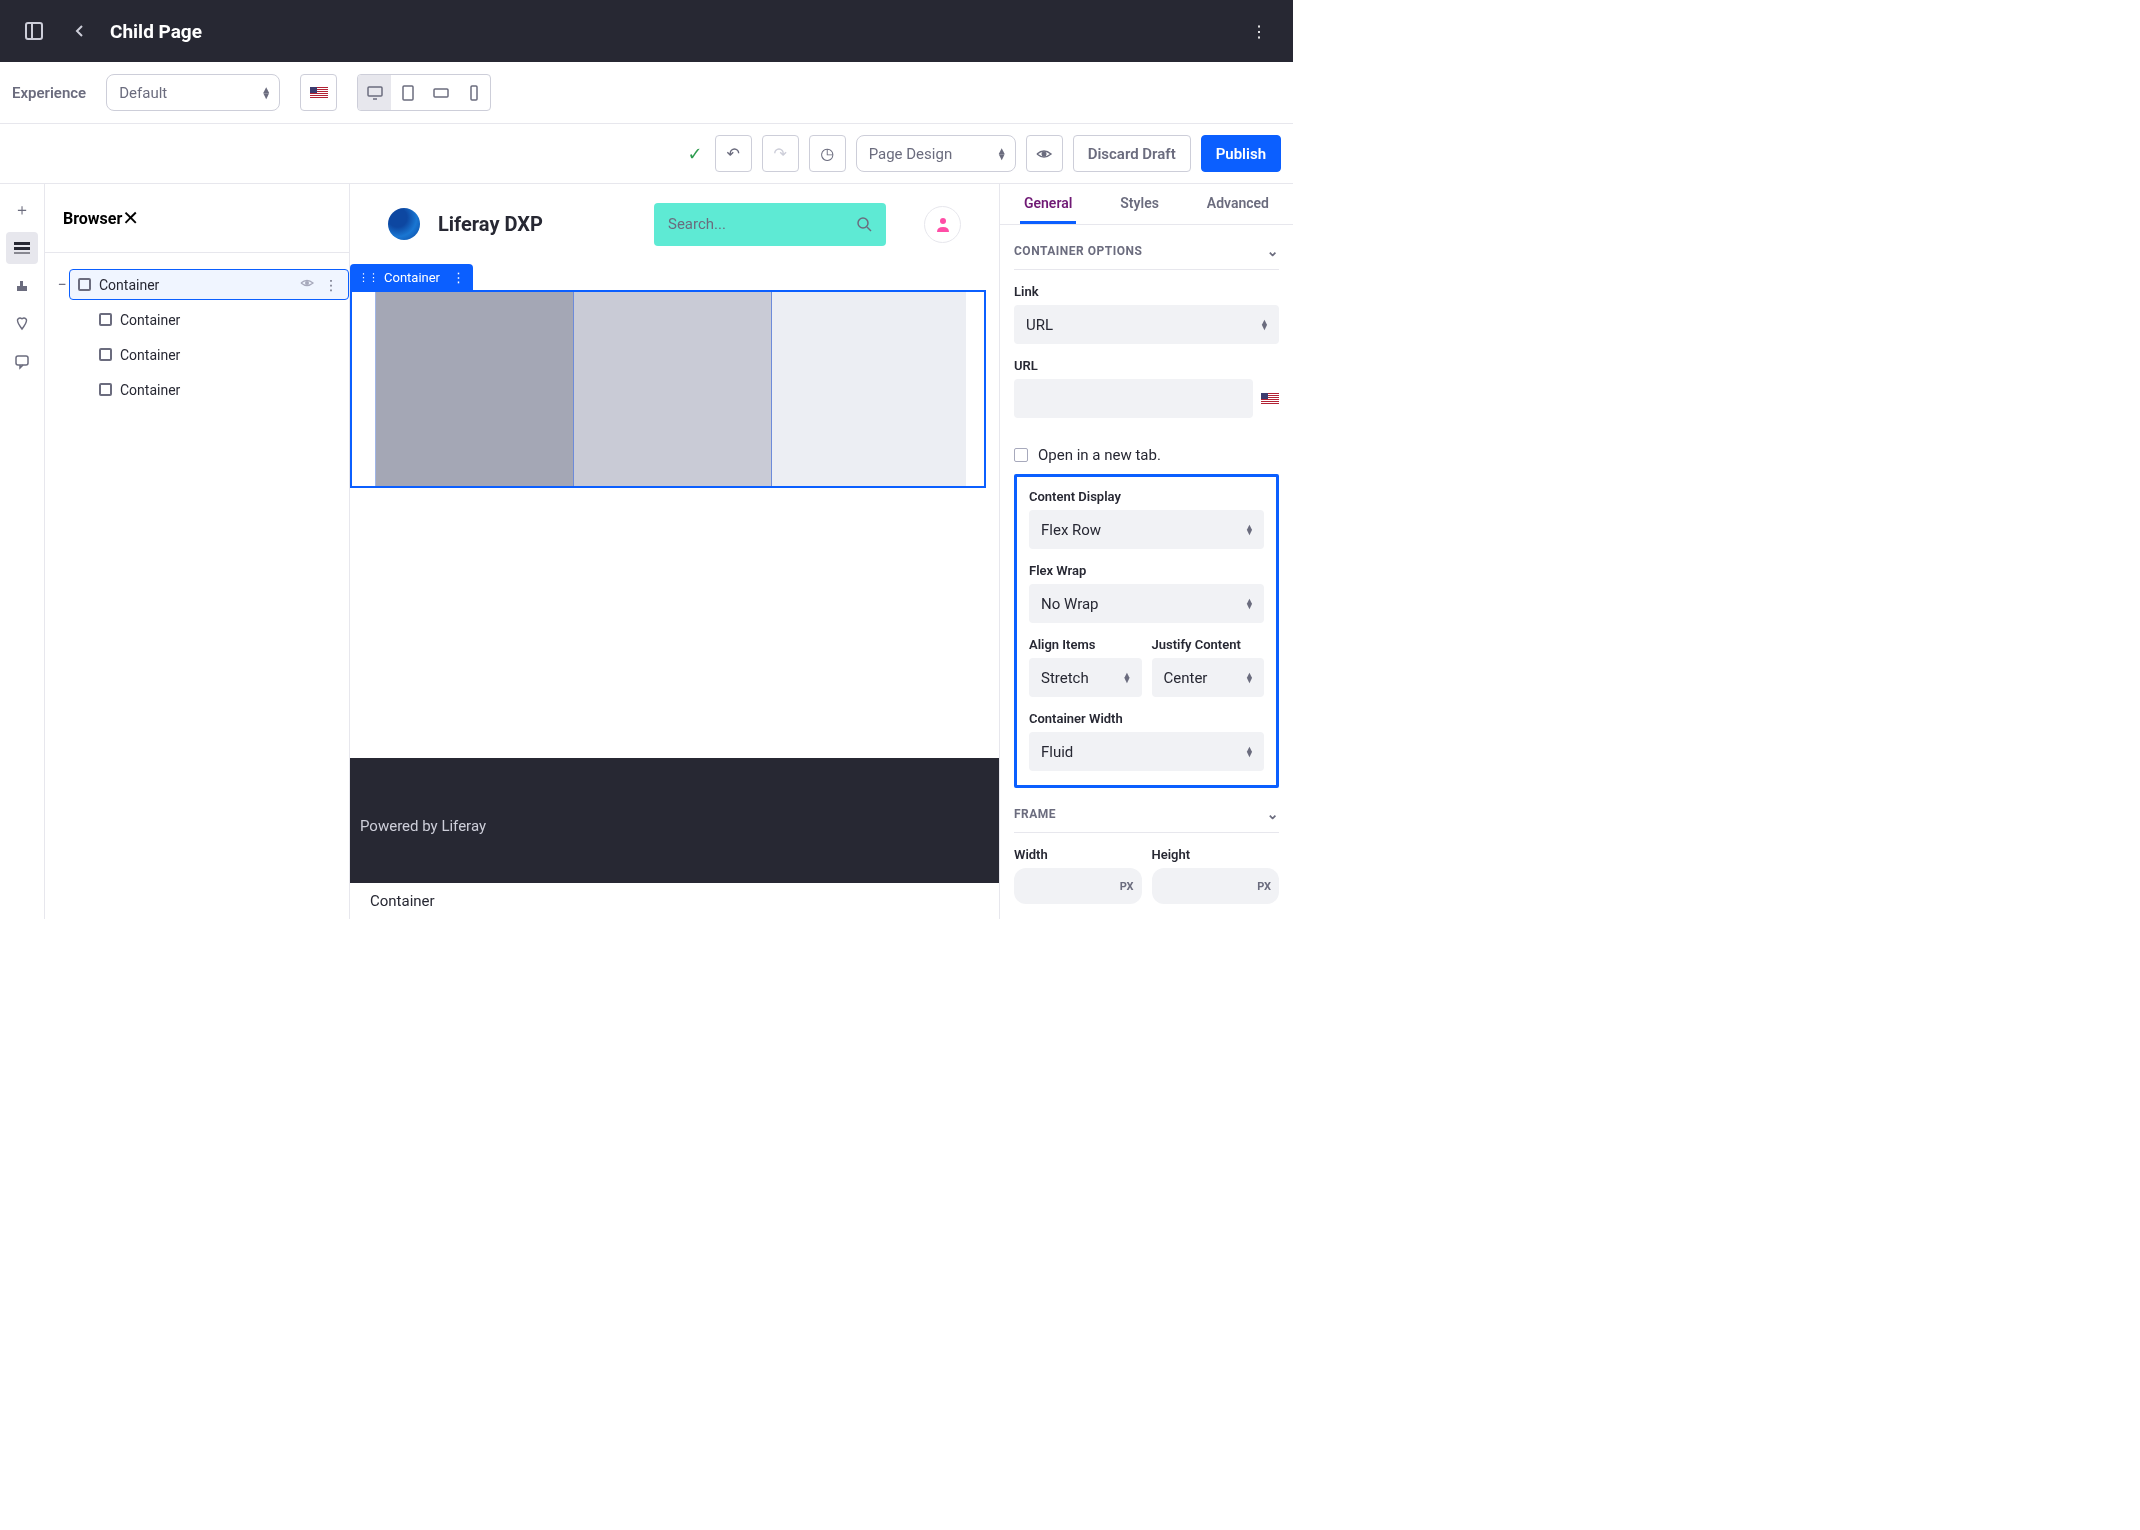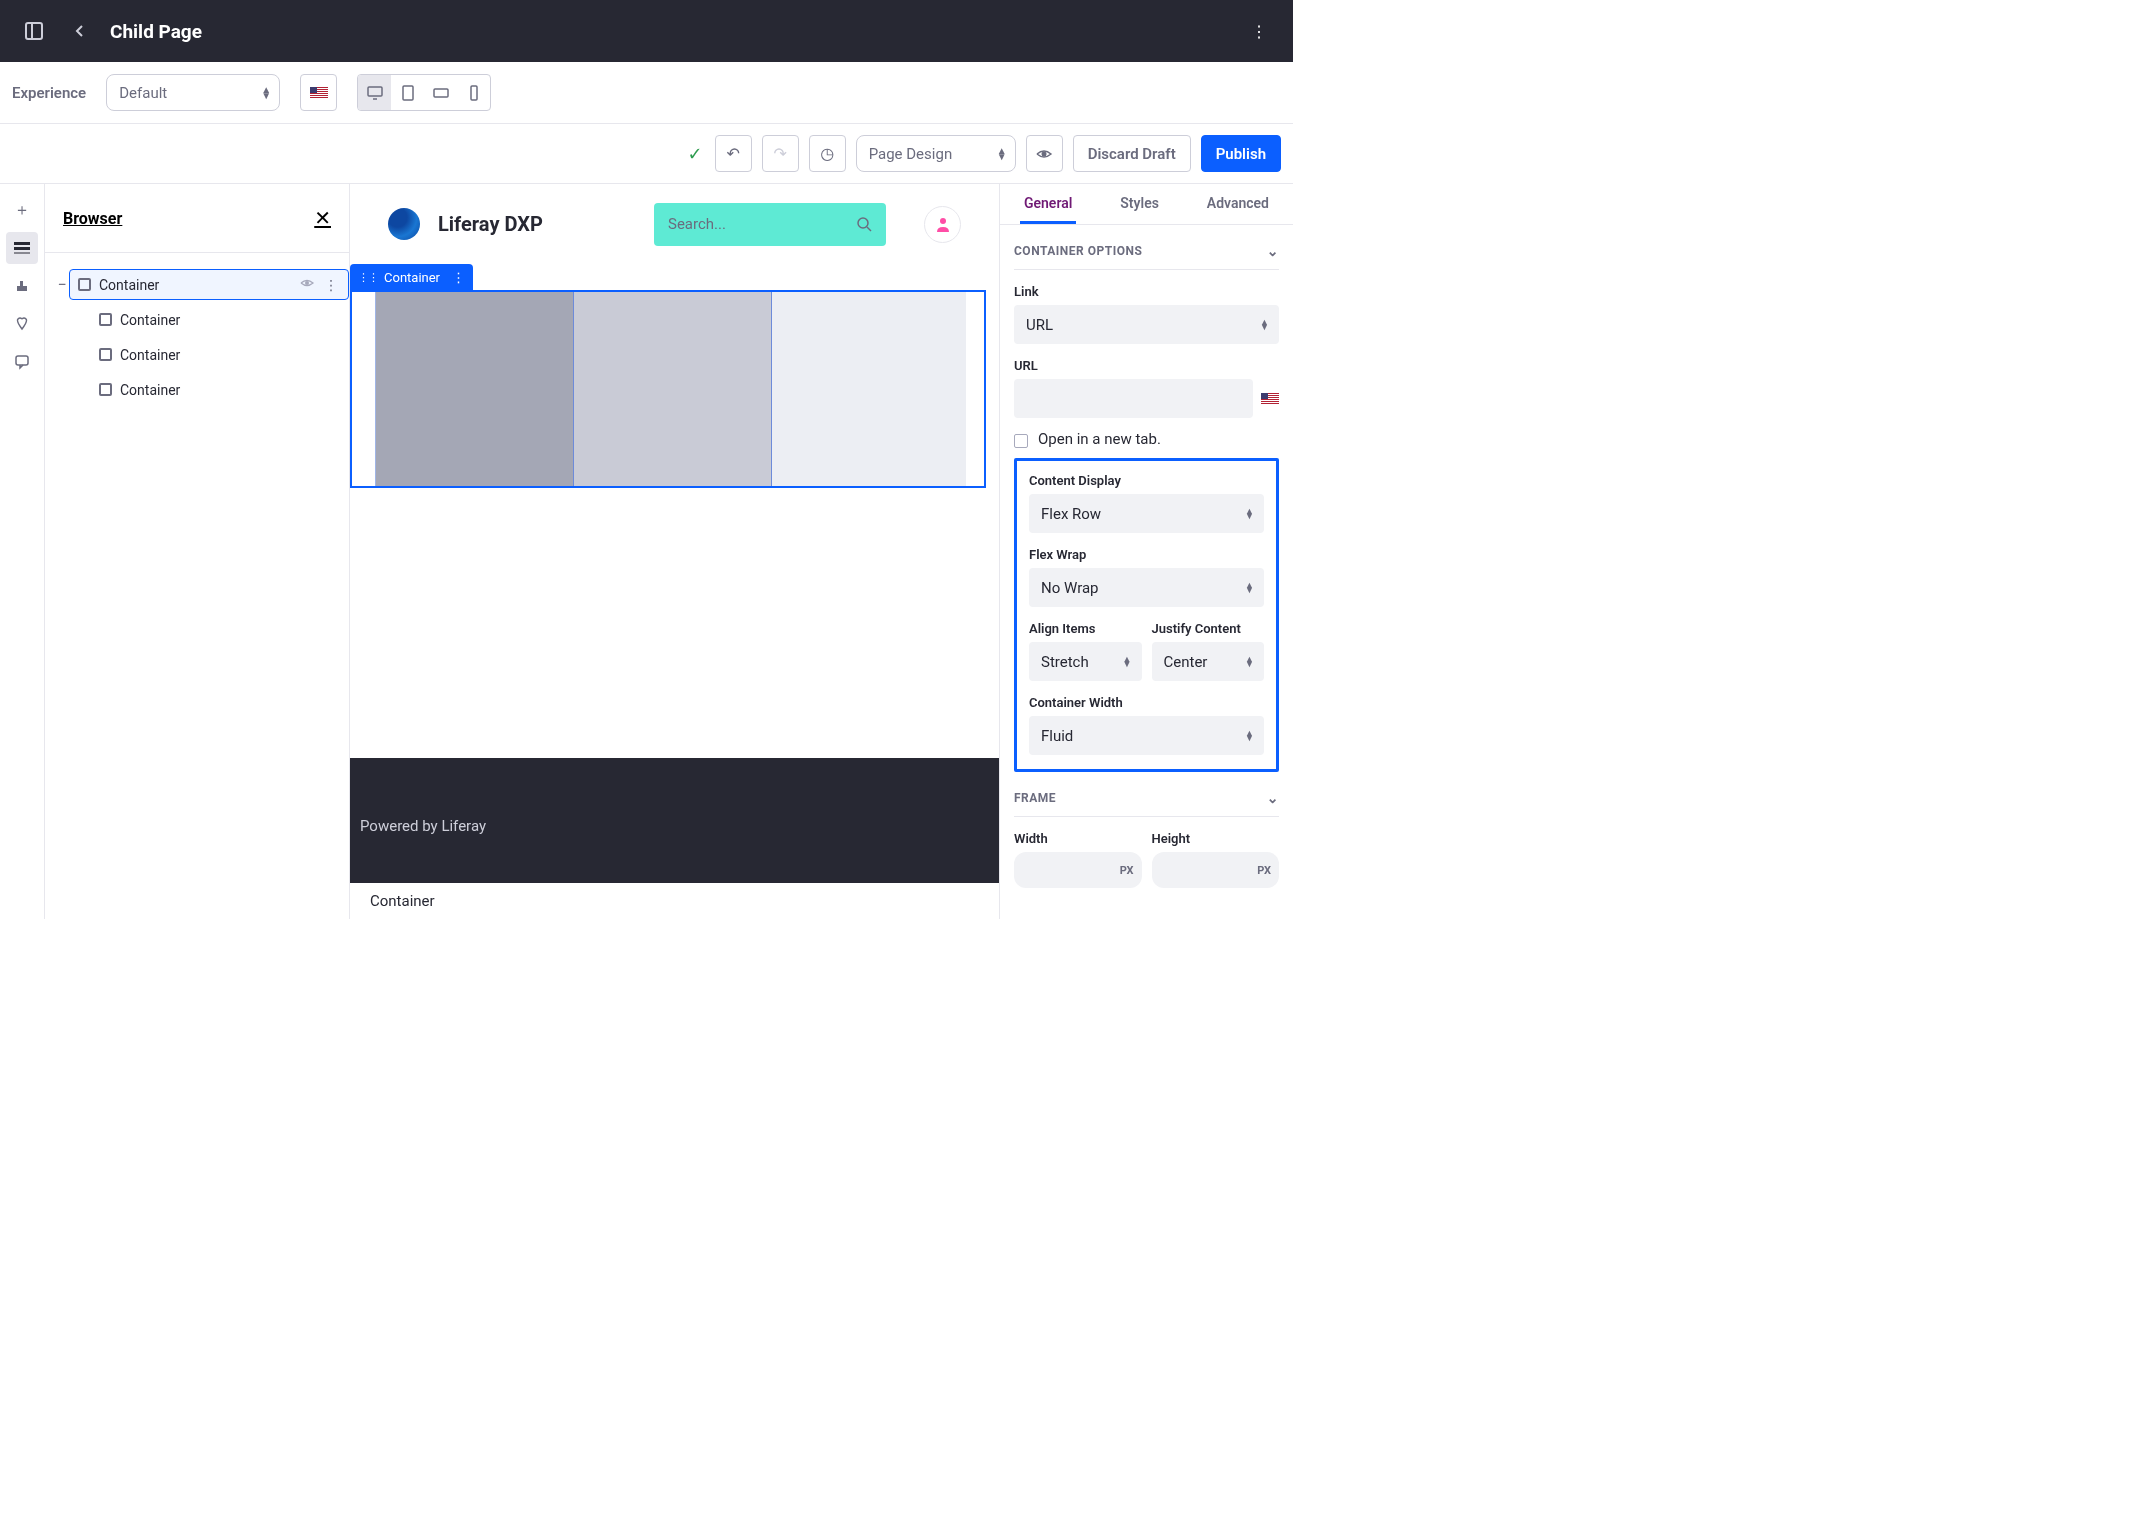--- a/index.html
+++ b/index.html
@@ -29,21 +29,21 @@
 .btn { height: 37px; border: 1px solid #cdced9; border-radius: 4px; padding: 0 14px; display: flex; align-items: center; font-size: 15px; color: #6b6c7e; font-weight: 600; cursor: pointer; background: #fff; }
 .btn.primary { background: #0b5fff; color: #fff; border-color: #0b5fff; }
 
 .main { display: flex; height: calc(919px - 184px); }
 
 .sidebar-icons { width: 45px; background: #fff; border-right: 1px solid #e7e7ed; display: flex; flex-direction: column; align-items: center; padding-top: 10px; gap: 6px; }
 .sidebar-icons .si { width: 32px; height: 32px; display: flex; align-items: center; justify-content: center; cursor: pointer; color: #6b6c7e; border-radius: 4px; }
 .sidebar-icons .si.active { background: #e7e7ed; color: #272833; }
 
 .browser-panel { width: 305px; border-right: 1px solid #e7e7ed; background: #fff; display: flex; flex-direction: column; }
-.browser-header { height: 69px; display: flex; align-items: center; justify-content: space-between; padding: 0 18px; border-bottom: 1px solid #e7e7ed; text-decoration: underline; }
+.browser-header { height: 69px; display: flex; align-items: center; justify-content: flex-start; padding: 0 18px; border-bottom: 1px solid #e7e7ed; }
 .browser-header .bh-title { font-weight: 700; font-size: 16px; }
 .browser-header .close { font-size: 20px; cursor: pointer; }
 
 .tree { padding-top: 14px; }
 .tree-row { display: flex; align-items: center; height: 35px; font-size: 14px; color: #272833; cursor: pointer; padding-left: 10px; }
 .tree-row .caret { width: 14px; color: #6b6c7e; font-size: 16px; display: flex; justify-content: center; }
 .tree-inner { flex: 1; display: flex; align-items: center; height: 31px; padding: 0 8px; border-radius: 4px; gap: 8px; }
 .tree-row.selected .tree-inner { border: 1px solid #0b5fff; background: #f0f5ff; }
 .tree-row .sq { width: 13px; height: 13px; border: 2px solid #6b6c7e; border-radius: 2px; flex-shrink: 0; }
 .tree-row .lbl { flex: 1; }
@@ -83,21 +83,21 @@
 .section-hdr .chev { font-size: 14px; }
 .divider { height: 1px; background: #e7e7ed; margin: 0 14px; }
 
 .field { padding: 0 14px; margin-top: 14px; }
 .field-label { font-size: 13px; color: #272833; font-weight: 600; margin-bottom: 6px; }
 .field-select { width: 100%; height: 39px; background: #f1f2f5; border-radius: 4px; display: flex; align-items: center; padding: 0 12px; font-size: 15px; color: #272833; position: relative; cursor: pointer; }
 .field-select .sort-icon { position: absolute; right: 10px; font-size: 9px; color: #6b6c7e; display: flex; flex-direction: column; line-height: 5px; }
 .field-input-row { display: flex; align-items: center; gap: 8px; }
 .field-input { flex: 1; height: 39px; background: #f1f2f5; border-radius: 4px; }
 
-.checkbox-row { display: flex; align-items: flex-end; padding: 0 14px; margin-top: 12px; gap: 10px; }
+.checkbox-row { display: flex; align-items: center; padding: 0 14px; margin-top: 28px; gap: 10px; }
 .chk-box { width: 14px; height: 14px; border: 1px solid #a7a9bc; border-radius: 2px; }
 .chk-lbl { font-size: 15px; color: #272833; }
 
 .highlight-box { border: 3px solid #0b5fff; margin: 10px 14px 0 14px; padding: 12px 0 14px; border-radius: 2px; }
 .highlight-box .field { padding: 0 12px; }
 .two-col { display: flex; gap: 10px; padding: 0 12px; margin-top: 14px; }
 .two-col .col { flex: 1; }
 
 .px-box { height: 36px; background: #f1f2f5; border-radius: 12px; display: flex; align-items: center; justify-content: flex-end; padding-right: 8px; font-size: 11px; color: #6b6c7e; font-weight: 700; }
 </style>

